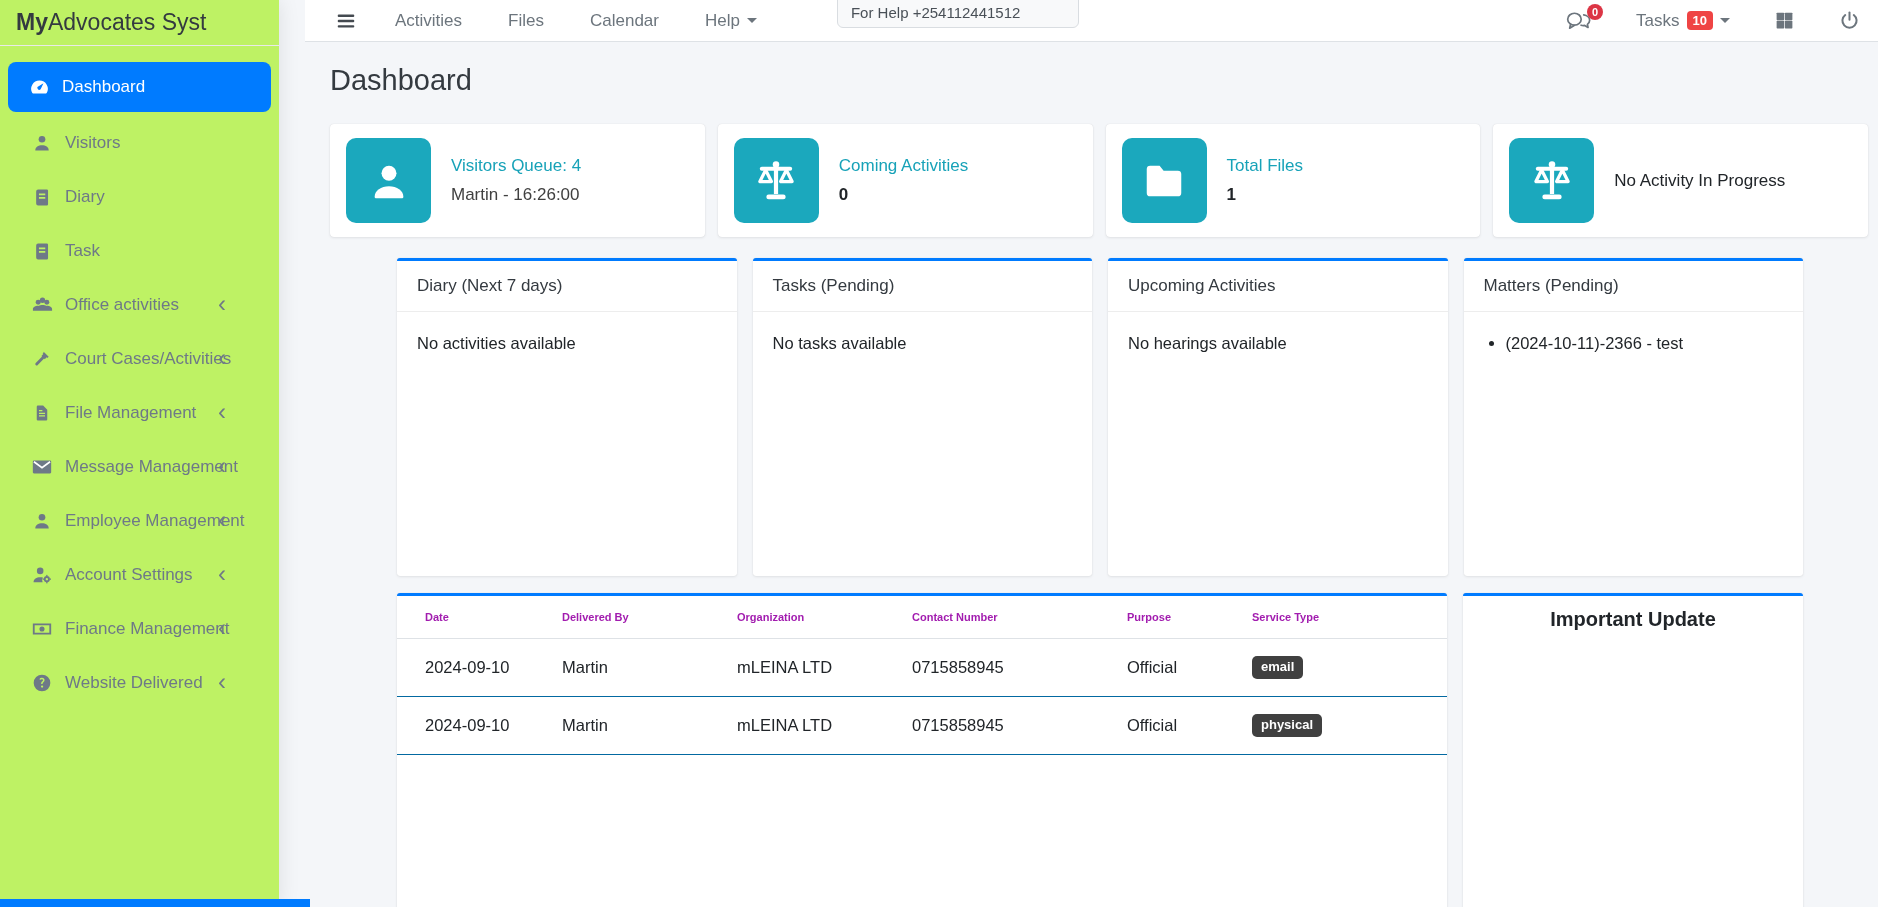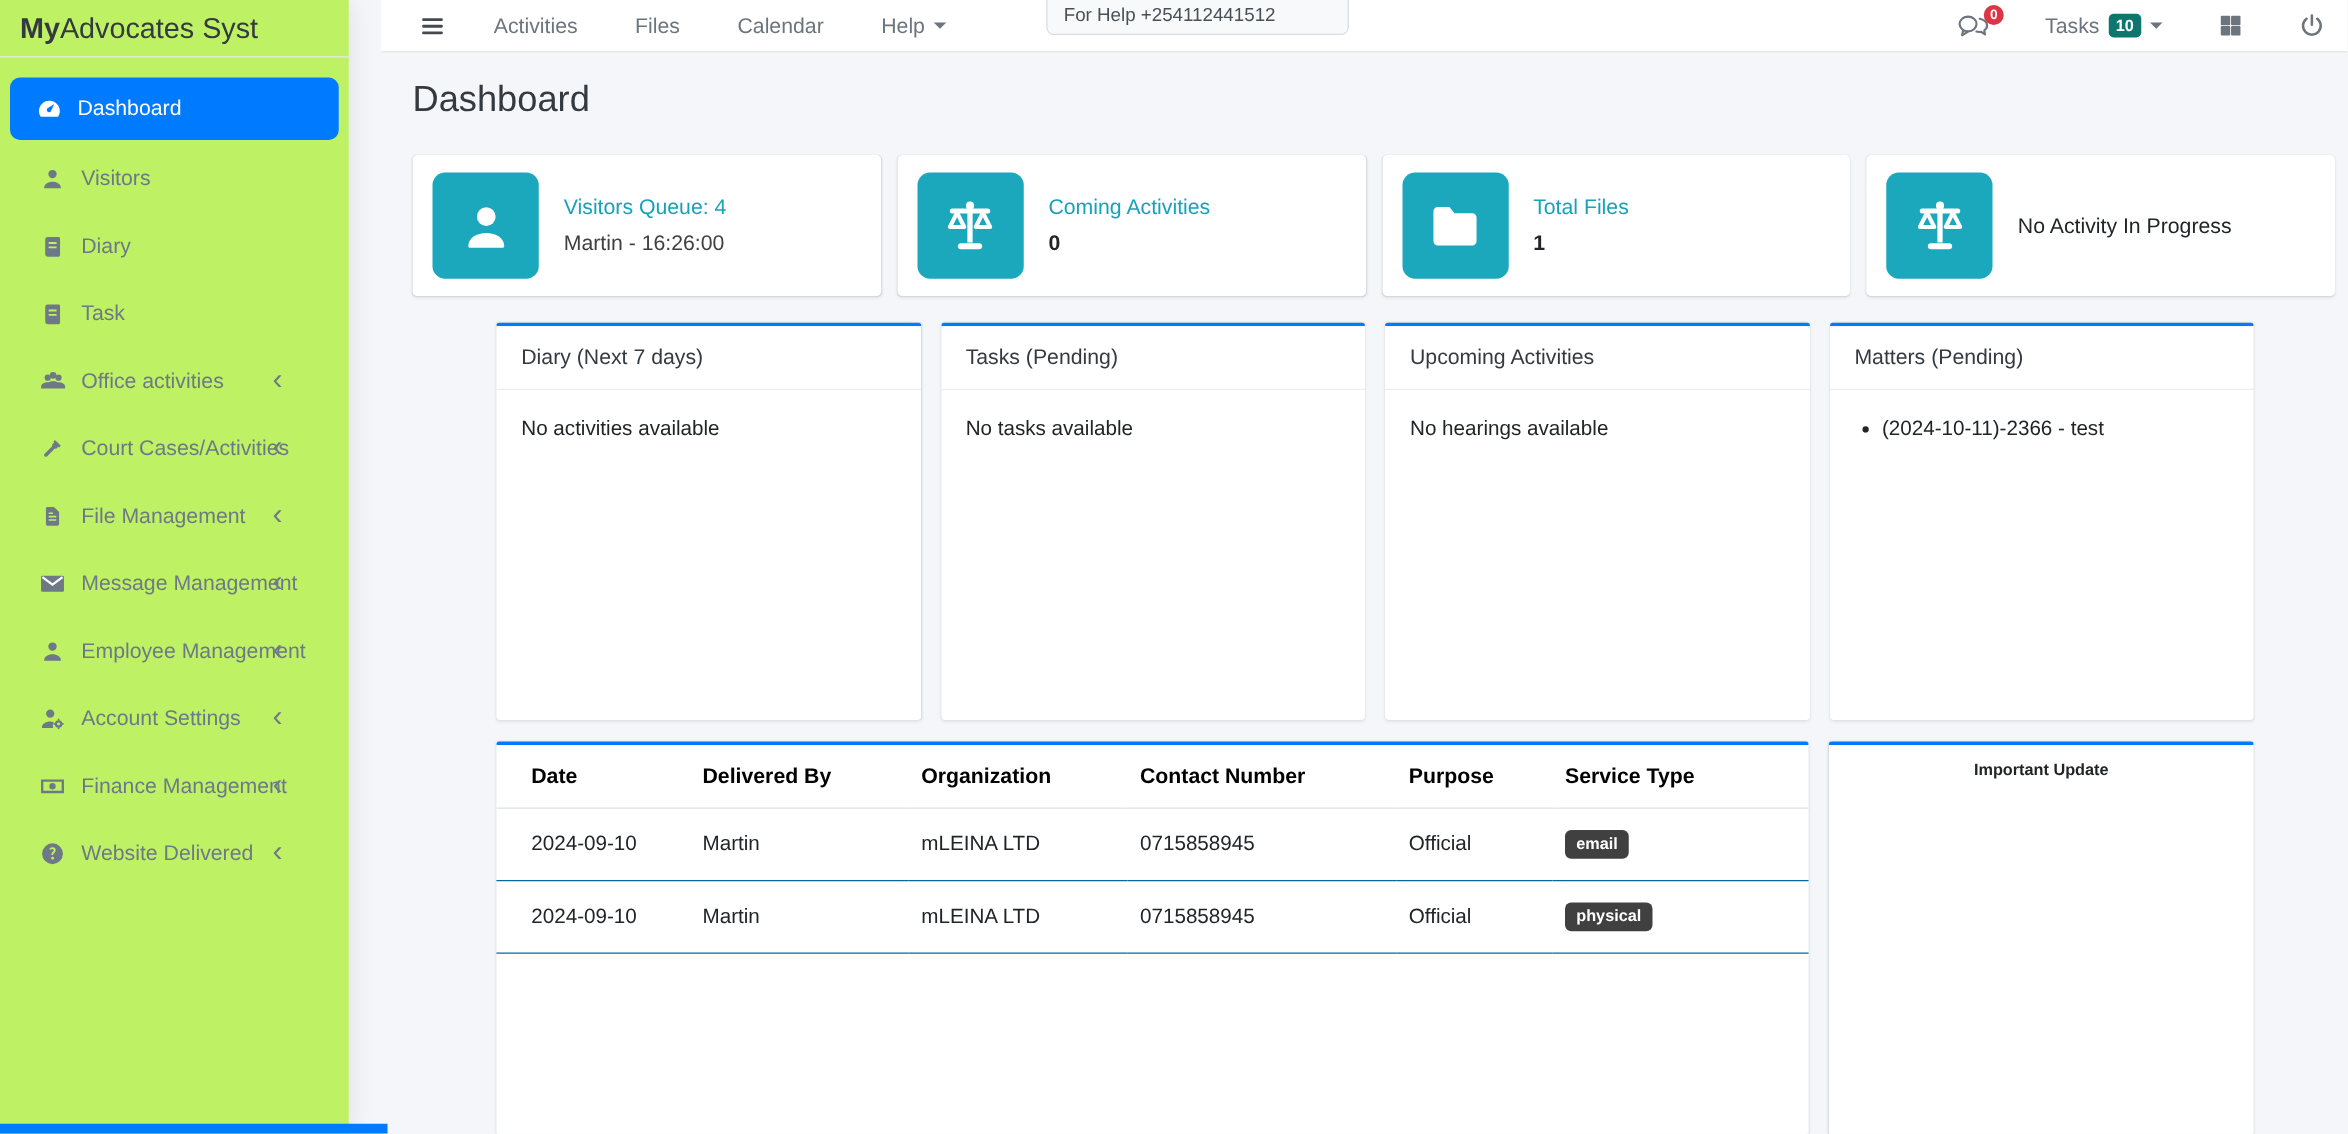--- a/index.html
+++ b/index.html
@@ -64,21 +64,21 @@
     font-size:15px; color:#495057; white-space:nowrap; overflow:hidden;
   }
   .top-right { margin-left:auto; display:flex; align-items:center; gap:44px; padding-right:18px; }
   .icon-btn { position:relative; color:#6c757d; cursor:pointer; }
   .badge-count {
     position:absolute; top:-6px; right:-11px; background:#dc3545; color:#fff;
     font-size:11px; font-weight:700; padding:1px 5px; border-radius:8px; line-height:1.3;
   }
   .tasks-dd { display:flex; align-items:center; color:#6c757d; font-size:17px; cursor:pointer; white-space:nowrap; }
   .badge-pill {
-    background:#0f766e; color:#fff; font-size:13px; font-weight:700;
+    background:#ef4444; color:#fff; font-size:13px; font-weight:700;
     border-radius:4px; padding:2px 6px; margin-left:7px; line-height:1.2;
   }
 
   
   .content {
     position:absolute; left:305px; right:0; top:42px; bottom:0;
     padding:18px 10px 0 25px; overflow:hidden;
   }
   .page-title { font-size:29px; font-weight:500; color:#343a40; line-height:40px; }
 
@@ -118,38 +118,38 @@
     box-shadow:0 0 1px rgba(0,0,0,.12), 0 1px 3px rgba(0,0,0,.08); overflow:hidden;
   }
   .services-header {
     padding:14px 25px; font-size:17px; color:#343a40;
     border-bottom:1px solid #ededed; display:flex; align-items:center;
   }
   .panel-tools { margin-left:auto; display:flex; gap:20px; }
   .tool-btn { color:#b0b6bc; font-weight:700; font-size:18px; line-height:1; cursor:pointer; }
   table.services { width:100%; border-collapse:collapse; }
   .services th {
-    text-align:left; font-size:17px; font-weight:700; color:#000000;
+    text-align:left; font-size:11px; font-weight:700; color:#a21caf;
     padding:15px 10px; border-bottom:1px solid #dee2e6;
   }
   .services td {
     font-size:16.5px; color:#212529; padding:17px 10px;
     border-bottom:1px solid #0369a1;
   }
   .services th:first-child, .services td:first-child { padding-left:28px; }
   .col-date{width:155px}.col-by{width:175px}.col-org{width:175px}.col-contact{width:215px}.col-purpose{width:125px}
   .badge-service {
     display:inline-block; background:#404040; color:#fff; font-size:13px;
     font-weight:700; padding:3px 9px; border-radius:5px; line-height:1.3;
   }
   .update-panel {
     flex:1; background:#fff; border-top:3px solid #007bff; border-radius:3px;
     box-shadow:0 0 1px rgba(0,0,0,.12), 0 1px 3px rgba(0,0,0,.08);
   }
-  .update-title { text-align:center; font-size:13px; font-weight:700; color:#212529; padding-top:12px; }
+  .update-title { text-align:center; font-size:20px; font-weight:700; color:#212529; padding-top:12px; }
 </style>
 </head>
 <body>
 
 <aside class="sidebar">
   <div class="brand">
     <b>My</b>
       <span>Advocates Syst</span>
   </div>
   <nav class="nav">

